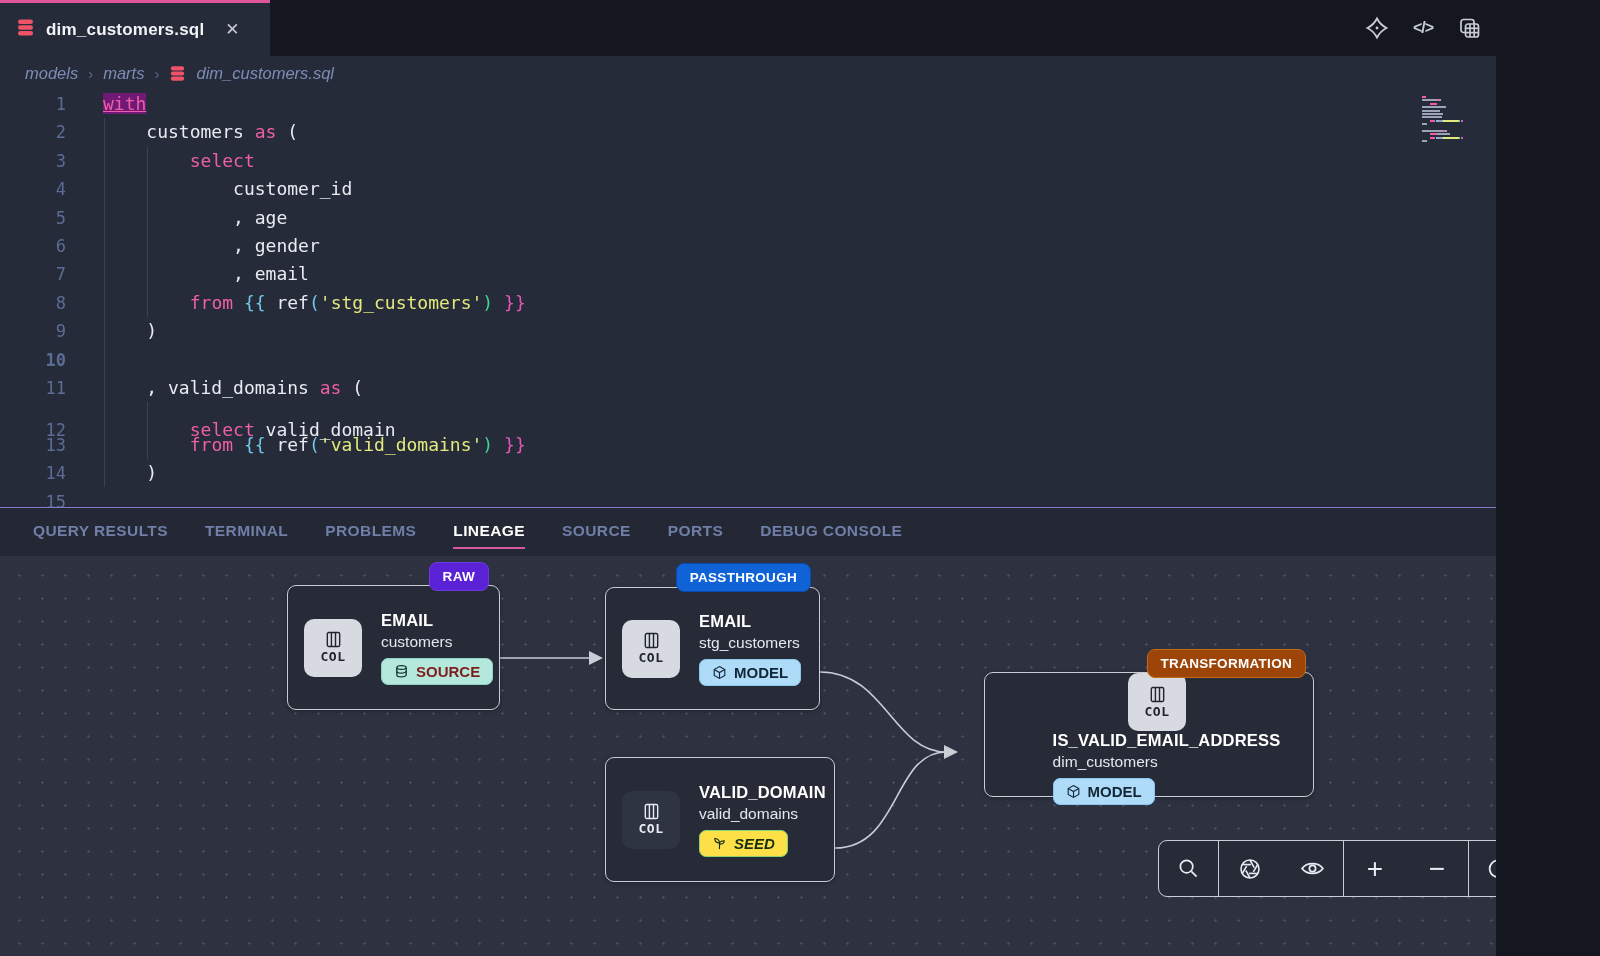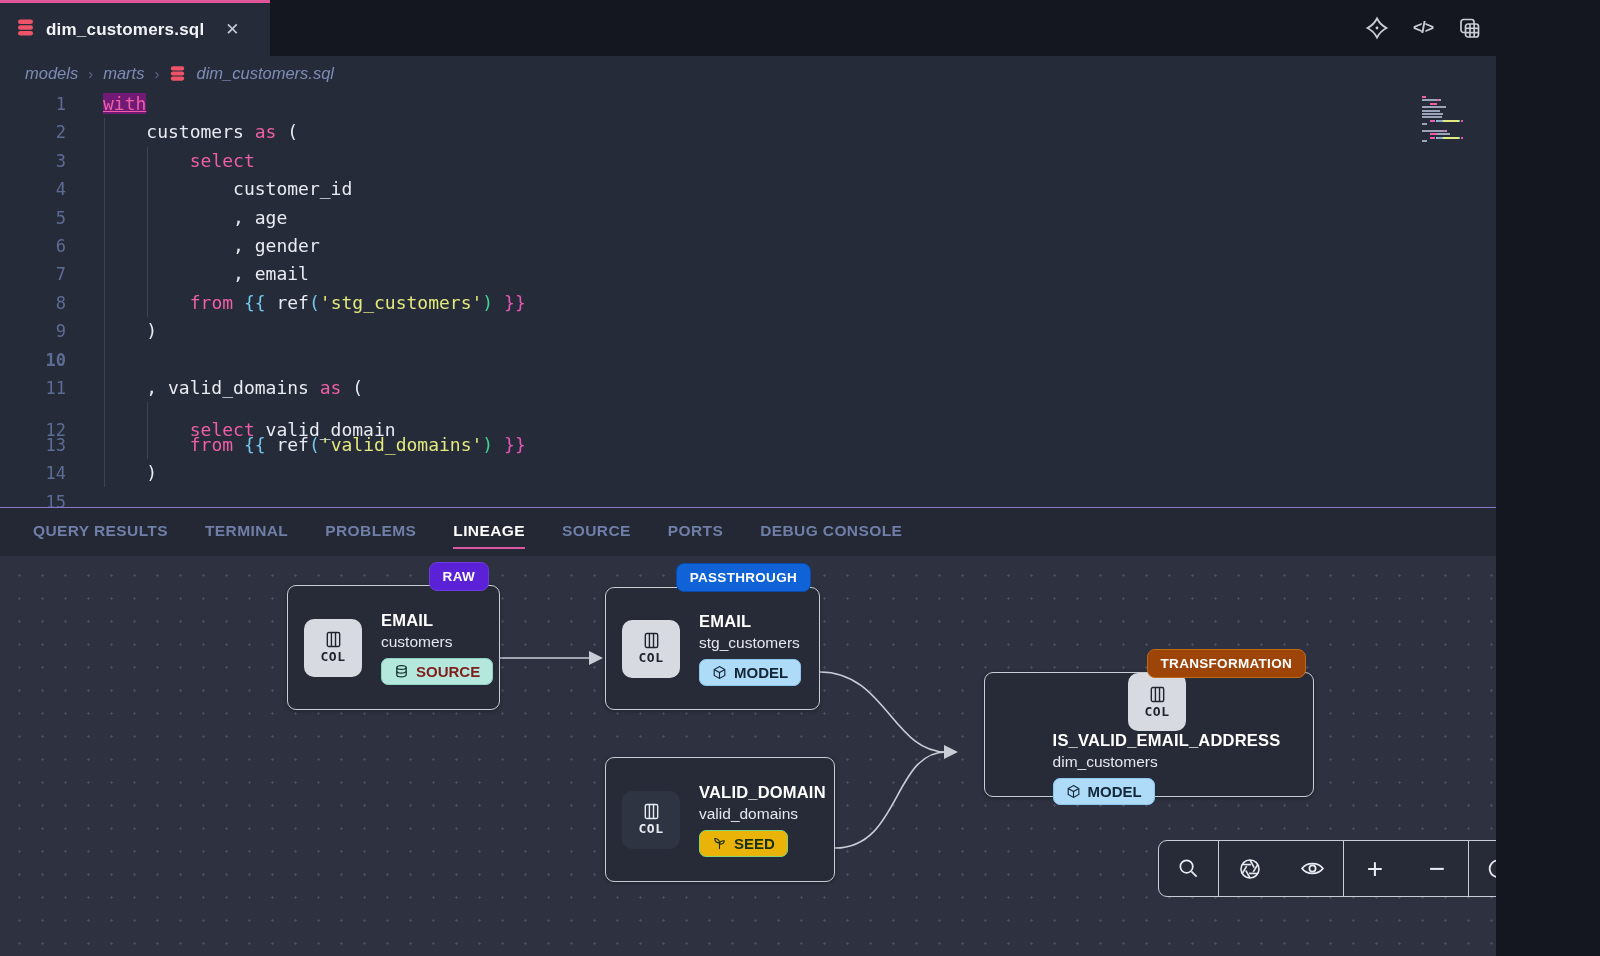--- a/index.html
+++ b/index.html
@@ -79,21 +79,21 @@
             flex:0 0 auto; }
   .colbox.dark { background:#2f3442; color:#e9ebf2; }
   .colbox .col-label { font-family:"DejaVu Sans Mono", monospace; font-size:13px; font-weight:700; letter-spacing:0.5px; }
   .ncontent { margin-left:19px; display:flex; flex-direction:column; gap:3px; }
   .ntitle { font-size:16.5px; font-weight:700; color:#ffffff; letter-spacing:0.2px; }
   .nsub { font-size:15.5px; color:#e4e7ee; }
   .pill { display:inline-flex; align-items:center; gap:7px; padding:4px 12px; border-radius:7px;
           font-size:15px; font-weight:600; margin-top:4px; width:max-content; }
   .pill.source { background:#b5e8dc; color:#7f1d1d; border:1px solid #8fd2c2; }
   .pill.model  { background:#aedcf8; color:#132536; border:1px solid #8cc6ec; }
-  .pill.seed   { background:#eab308; color:#173012; border:1px solid #83d673; }
+  .pill.seed   { background:#fde047; color:#173012; border:1px solid #83d673;font-style:italic; }
 
   
   .graph-toolbar { position:absolute; left:1158px; top:284px; width:370px; height:57px;
                    background:#272b37; border:1px solid #c9cdd6; border-radius:9px; display:flex; }
   .gt-cell { display:flex; align-items:center; justify-content:space-around; border-right:1px solid #c9cdd6; }
   .gt-cell:last-child { border-right:none; }
   .gt-btn { width:40px; height:40px; display:flex; align-items:center; justify-content:center; cursor:pointer; }
   .gt-btn svg { stroke:#e9ebf2; }
   .plusminus { font-size:28px; color:#e9ebf2; font-weight:400; line-height:1; }
 </style>

